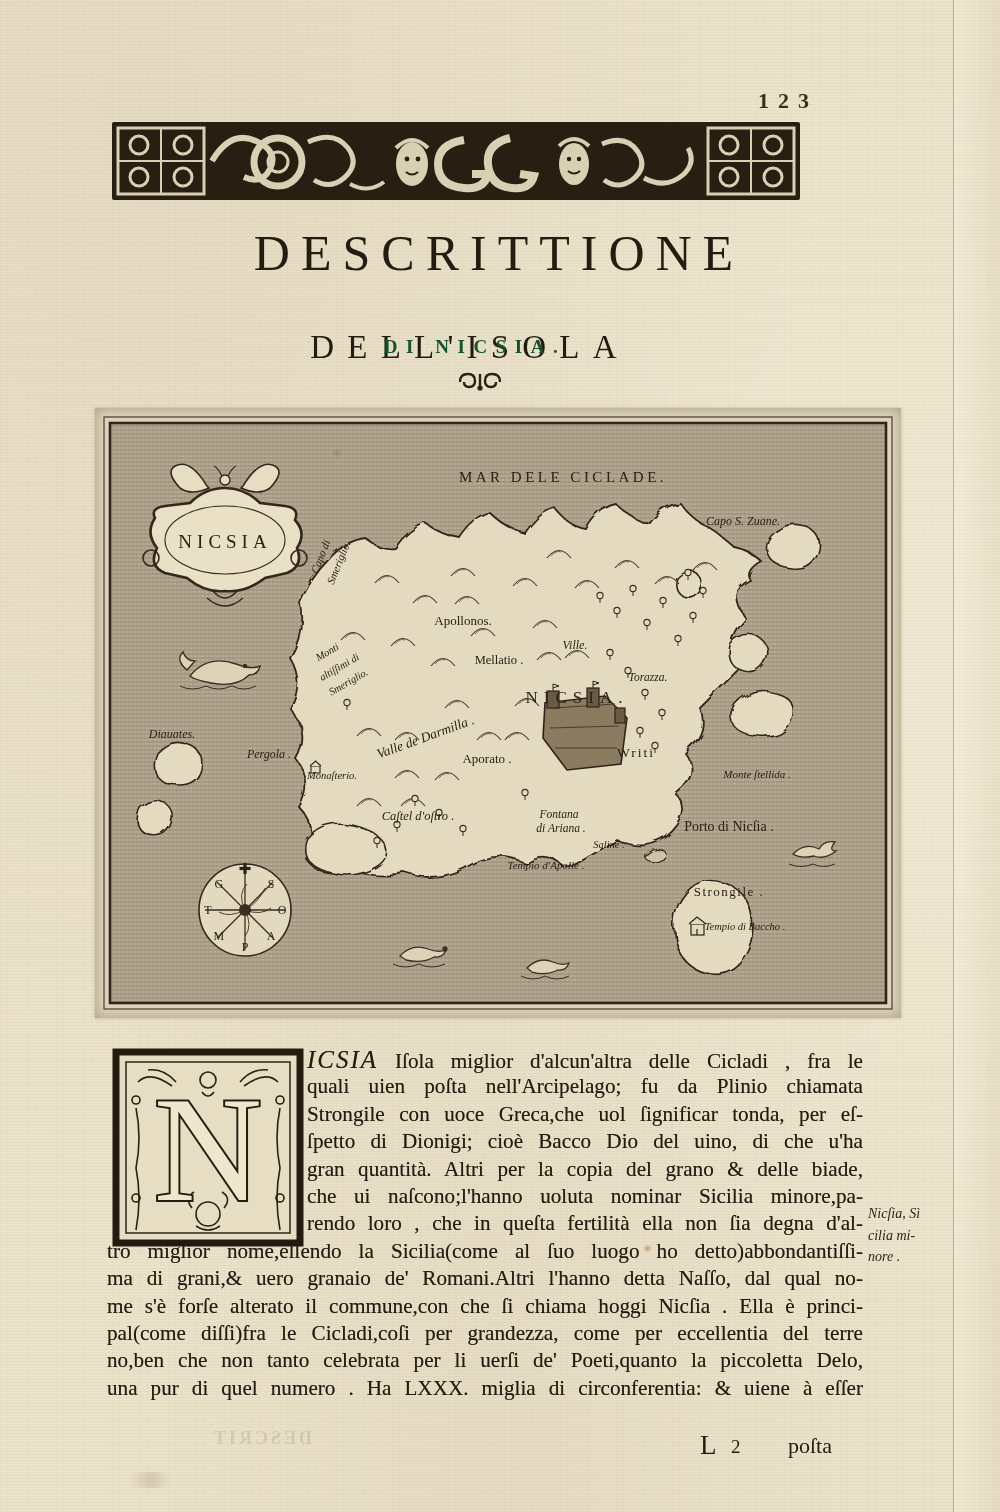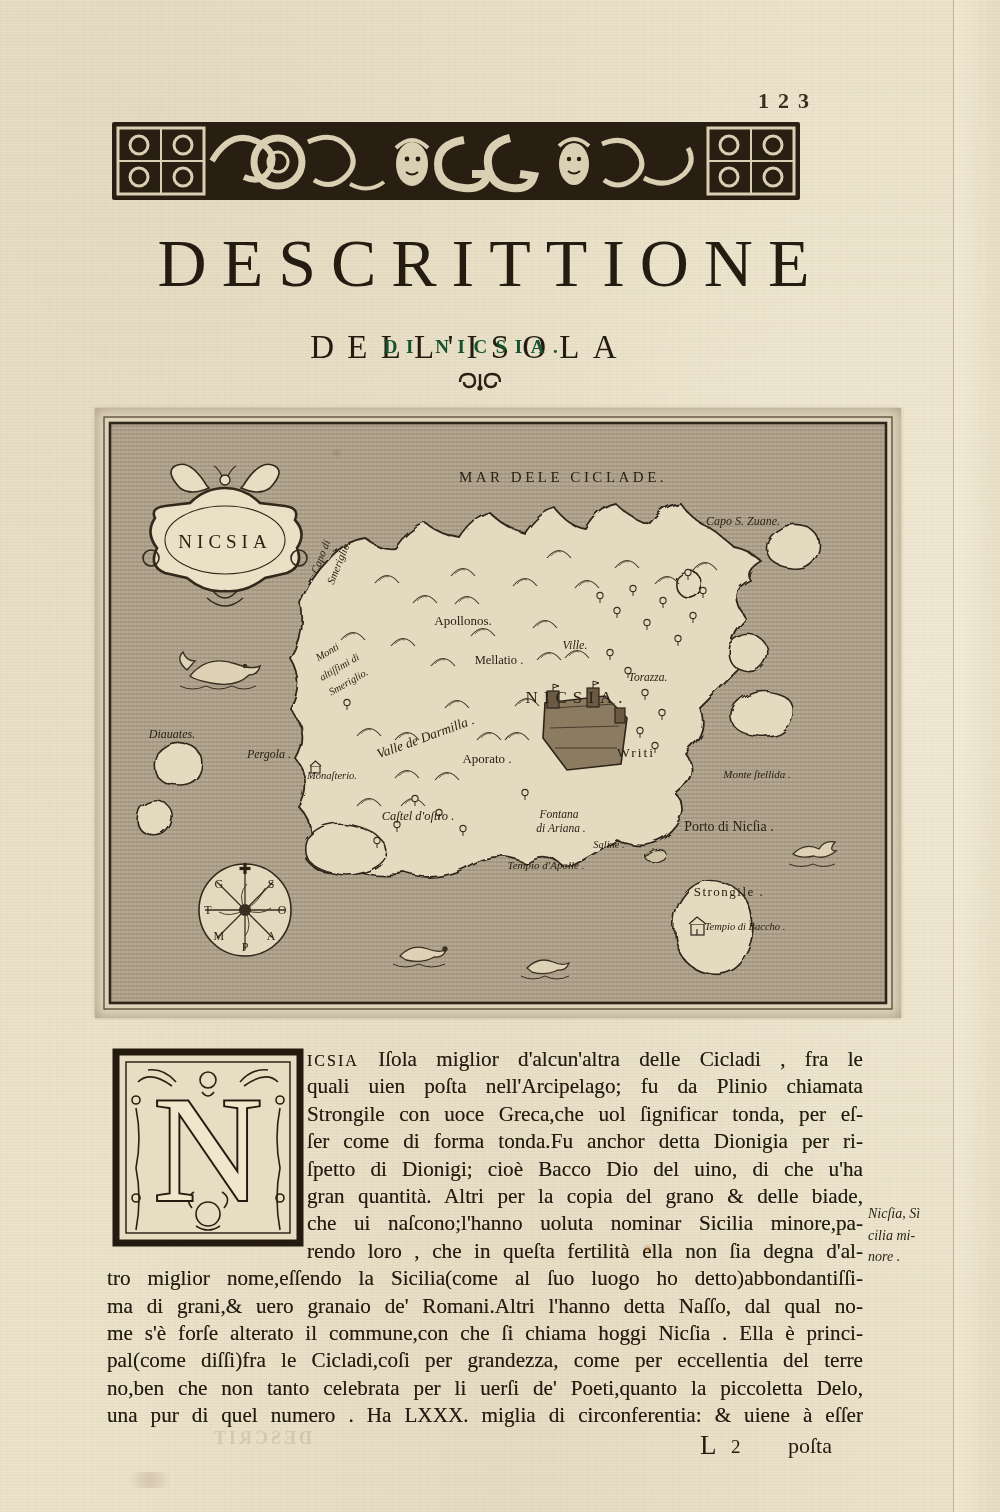--- a/index.html
+++ b/index.html
@@ -19,42 +19,42 @@
     position:absolute;top:0;right:0;width:46px;height:100%;
     border-left:1px solid rgba(92,72,44,.28);
     background:linear-gradient(90deg, rgba(255,250,235,.22), rgba(180,160,120,.10));
   }
   .fox{position:absolute;border-radius:50%;pointer-events:none;}
   .page-number{
     position:absolute;left:758px;top:66px;width:120px;
     font-size:22px;letter-spacing:9px;font-weight:bold;color:#3d2d1e;margin-top:22px;
   }
   .frieze{position:absolute;left:112px;top:114px;width:688px;height:92px;}
-  .title1{position:absolute;left:0;top:224px;width:940px;text-align:center;
-    font-size:68px;letter-spacing:.22em;color:#241b11;font-weight:500;padding-left:21px;}
+  .title1{position:absolute;left:8px;top:224px;width:940px;text-align:center;
+    font-size:50px;letter-spacing:.22em;color:#241b11;font-weight:500;padding-left:21px;}
   .title2{position:absolute;left:0;top:288px;width:940px;text-align:center;
     font-size:33px;letter-spacing:.40em;color:#241b11;font-weight:500;margin-top:41px;}
   .title3{position:absolute;left:0;top:336px;width:950px;text-align:center;
     font-size:19px;letter-spacing:.45em;color:#14532d;font-weight:bold;}
   .title-orn{position:absolute;left:452px;top:370px;width:56px;height:22px;}
   .map-plate{
     position:absolute;left:95px;top:408px;width:806px;height:610px;
     background:#e0d6bd;
     box-shadow:inset 0 0 14px rgba(70,52,30,.38), 0 0 3px rgba(80,60,35,.25);
   }
   .map-plate svg{display:block;}
   .mlabel{fill:#2b2115;font-family:"Liberation Serif","DejaVu Serif",serif;}
   .body-text{position:absolute;left:107px;top:1046px;width:756px;}
   .bline{
     font-size:21.2px;line-height:27.4px;height:27.4px;white-space:nowrap;
     text-align:justify;text-align-last:justify;color:#241b10;
     text-shadow:0 0 .4px rgba(36,27,16,.55);
   }
   .bline.indent{margin-left:200px;}
-  .bline .caps{font-size:16px;letter-spacing:2px;}
+  .bline .caps{font-size:25px;letter-spacing:2px;font-style:italic;}
   .dropcap{position:absolute;left:112px;top:1048px;width:192px;height:199px;}
   .margin-note{position:absolute;left:868px;top:1203px;width:110px;
     font-style:italic;font-size:14px;line-height:21.5px;color:#2c2318;}
   .sigline{position:absolute;top:1430px;left:0;width:1000px;height:34px;}
   .sig-l{position:absolute;left:700px;top:0;font-size:27px;color:#241b10;}
   .sig-2{position:absolute;left:731px;top:6px;font-size:19px;color:#241b10;}
   .catchword{position:absolute;left:788px;top:3px;font-size:22px;color:#241b10;}
   .show-through{
     position:absolute;left:112px;top:1428px;width:200px;
     transform:scale(-1,1);opacity:.14;filter:blur(.6px);
@@ -340,21 +340,20 @@
       <path d="M80,160 q-8,-10 2,-16 M112,160 q8,-10 -2,-16 M84,178 q12,8 24,0"></path>
     </g>
     <text x="96" y="152" text-anchor="middle" font-family="Liberation Serif, DejaVu Serif, serif" font-size="150" fill="#efe6cc" stroke="#241a0f" stroke-width="4" style="paint-order:stroke">N</text>
   </svg>
 </div>
 
 <div class="body-text" id="body-lines">
     <div class="bline indent"><span class="caps">ICSIA</span> Iſola miglior d'alcun'altra delle Cicladi , fra le</div>
     <div class="bline indent">quali uien poſta nell'Arcipelago; fu da Plinio chiamata</div>
     <div class="bline indent">Strongile con uoce Greca,che uol ſignificar tonda, per eſ-</div>
-    <div class="bline indent">ſer come di forma tonda.Fu anchor detta Dionigia per ri-</div>
     <div class="bline indent">ſpetto di Dionigi; cioè Bacco Dio del uino, di che u'ha</div>
     <div class="bline indent">gran quantità. Altri per la copia del grano &amp; delle biade,</div>
     <div class="bline indent">che ui naſcono;l'hanno uoluta nominar Sicilia minore,pa-</div>
     <div class="bline indent">rendo loro , che in queſta fertilità ella non ſia degna d'al-</div>
     <div class="bline">tro miglior nome,eſſendo la Sicilia(come al ſuo luogo ho detto)abbondantiſſi-</div>
     <div class="bline">ma di grani,&amp; uero granaio de' Romani.Altri l'hanno detta Naſſo, dal qual no-</div>
     <div class="bline">me s'è forſe alterato il commune,con che ſi chiama hoggi Nicſia . Ella è princi-</div>
     <div class="bline">pal(come diſſi)fra le Cicladi,coſi per grandezza, come per eccellentia del terre</div>
     <div class="bline">no,ben che non tanto celebrata per li uerſi de' Poeti,quanto la piccoletta Delo,</div>
     <div class="bline">una pur di quel numero . Ha LXXX. miglia di circonferentia: &amp; uiene à eſſer</div>

